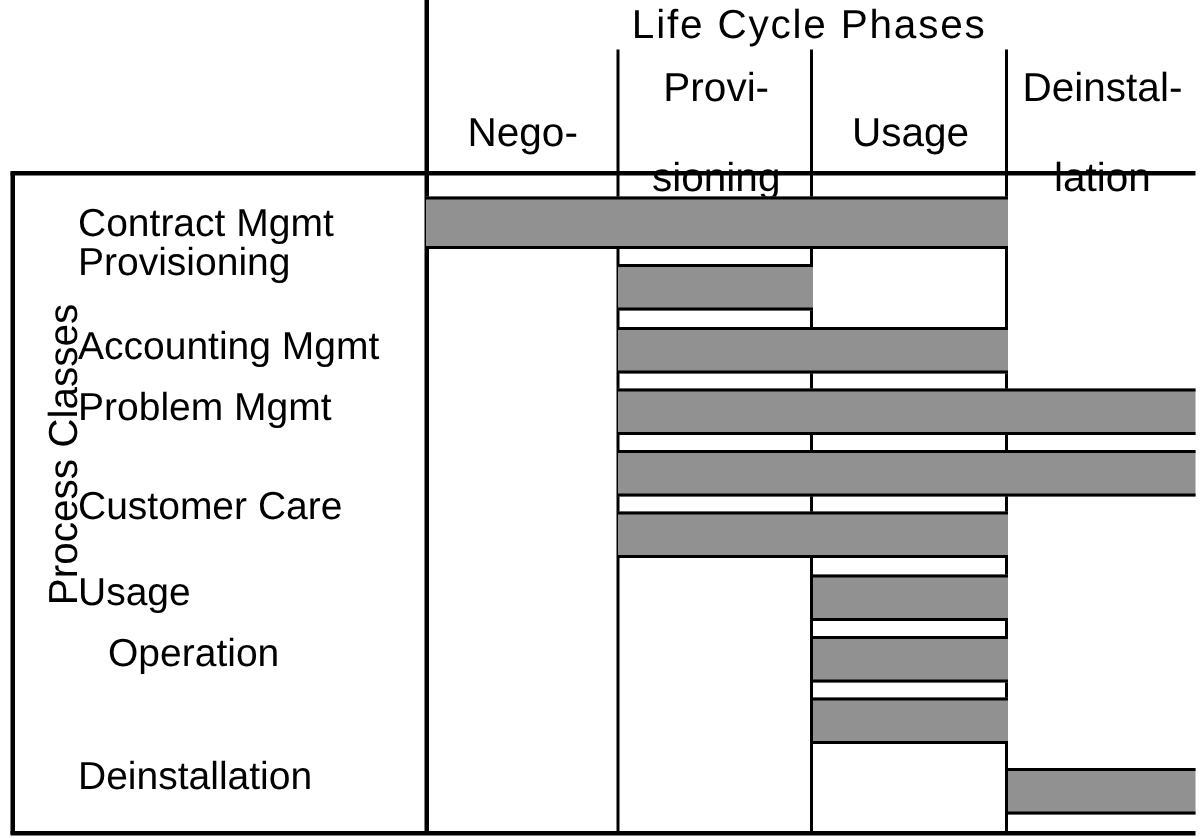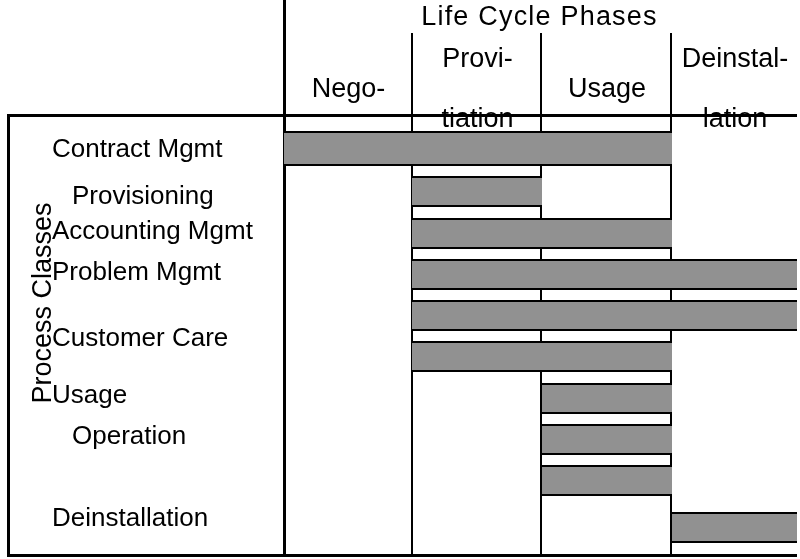--- a/index.html
+++ b/index.html
@@ -52,21 +52,21 @@
 
   <div class="phase-head" style="left:286px;width:125px;">
     <div>
       <span>Nego-</span>
     </div>
   </div>
 
   <div class="phase-head" style="left:415px;width:125px;">
     <div>
       <span>Provi-</span>
-      <span>tiation</span>
+      <span>sioning</span>
     </div>
   </div>
 
   <div class="phase-head" style="left:544px;width:126px;">
     <div>
       <span>Usage</span>
     </div>
   </div>
 
   <div class="phase-head" style="left:673px;width:124px;">
@@ -84,21 +84,21 @@
   <div class="vline" style="left:540px;top:33px;width:2px;height:523px;"></div>
   <div class="vline" style="left:670px;top:33px;width:2px;height:523px;"></div>
 
   <div class="vline" style="left:7px;top:115px;width:3px;height:441px;"></div>
 
   <div class="hline" style="left:7px;top:114px;width:790px;height:3px;"></div>
 
   <div class="hline" style="left:7px;top:554px;width:790px;height:3px;"></div>
 
   <div class="row-label" style="top:128px;">Contract Mgmt</div>
-  <div class="row-label" style="top:175px;margin-left:20px;">Provisioning</div>
+  <div class="row-label" style="top:154px;">Provisioning</div>
   <div class="row-label" style="top:210px;">Accounting Mgmt</div>
   <div class="row-label" style="top:251px;">Problem Mgmt</div>
   <div class="row-label" style="top:317px;">Customer Care</div>
   <div class="row-label" style="top:374px;">Usage</div>
   <div class="row-label" style="top:415px;margin-left:20px;">Operation</div>
   <div class="row-label" style="top:497px;">Deinstallation</div>
 
   <div class="bar" style="left:284px;top:131px;width:388px;height:35px;"></div>
 
   <div class="bar" style="left:412px;top:176px;width:130px;height:31px;"></div>

